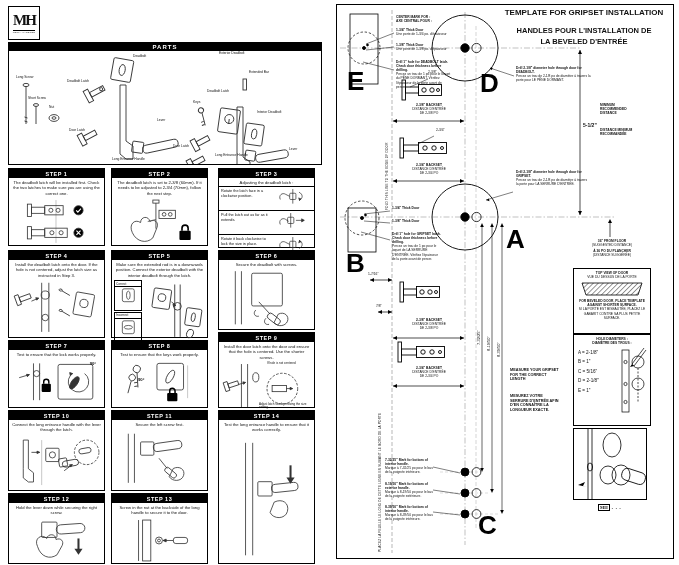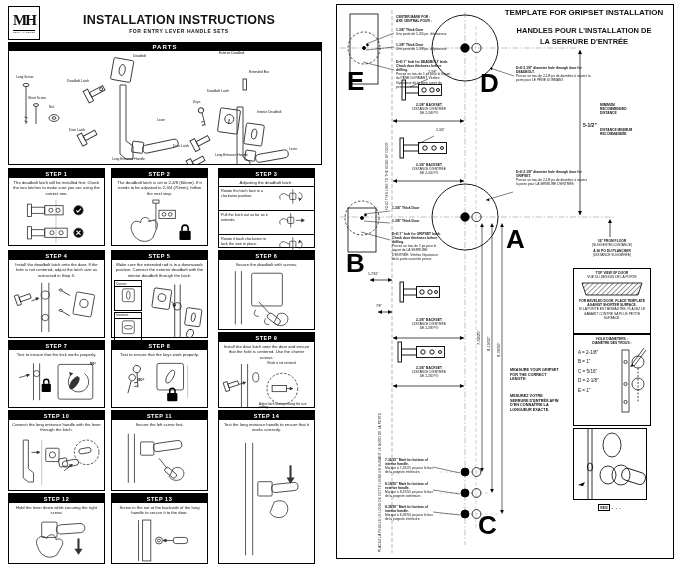--- a/index.html
+++ b/index.html
@@ -60,24 +60,20 @@
 </head>
 <body>
 
 <div class="lp">
 
   <div class="logo-box">
     <div class="logo-mono">MH</div>
     <div class="logo-sub">MEGA HANDLES</div>
   </div>
 
-  <div class="lp-title">
-    <h1>INSTALLATION INSTRUCTIONS</h1>
-    <h2>FOR ENTRY LEVER HANDLE SETS</h2>
-  </div>
 
   <div class="parts">
     <div class="bar">PARTS</div>
     <div class="parts-body">
       <svg viewBox="0 0 312 113" fill="none" stroke="#333" stroke-width="0.9">
 
         <ellipse cx="17" cy="34" rx="3" ry="1.6"></ellipse>
           <line x1="17" y1="35" x2="17" y2="73"></line>
         <line x1="15.5" y1="70" x2="18.5" y2="71"></line>
           <line x1="15.5" y1="66" x2="18.5" y2="67"></line>
@@ -604,21 +600,21 @@
     <circle cx="135" cy="514" r="4" fill="#000"></circle>
       <circle cx="146.5" cy="514" r="4.4" stroke-width="0.8"></circle>
     <line x1="130" y1="473" x2="103" y2="467" stroke-width="0.5"></line>
     <line x1="130" y1="494" x2="103" y2="490" stroke-width="0.5"></line>
     <line x1="130" y1="515" x2="103" y2="512" stroke-width="0.5"></line>
   </svg>
 
   <div class="rp-title">TEMPLATE FOR GRIPSET INSTALLATION</div>
   <div class="rp-title-fr">
     <div>HANDLES POUR L'INSTALLATION DE</div>
-    <div>LA SERRURE D'ENTRÉE</div>
+    <div>LA BEVELED D'ENTRÉE</div>
   </div>
 
   <div class="bl" style="left:17px;top:66px">E</div>
   <div class="bl" style="left:150px;top:68px">D</div>
   <div class="bl" style="left:16px;top:248px">B</div>
   <div class="bl" style="left:176px;top:224px">A</div>
   <div class="bl" style="left:148px;top:510px">C</div>
 
   <div class="lb lbb" style="left:66px;top:15px;width:58px">
     <div>CENTER MARK FOR :</div>

